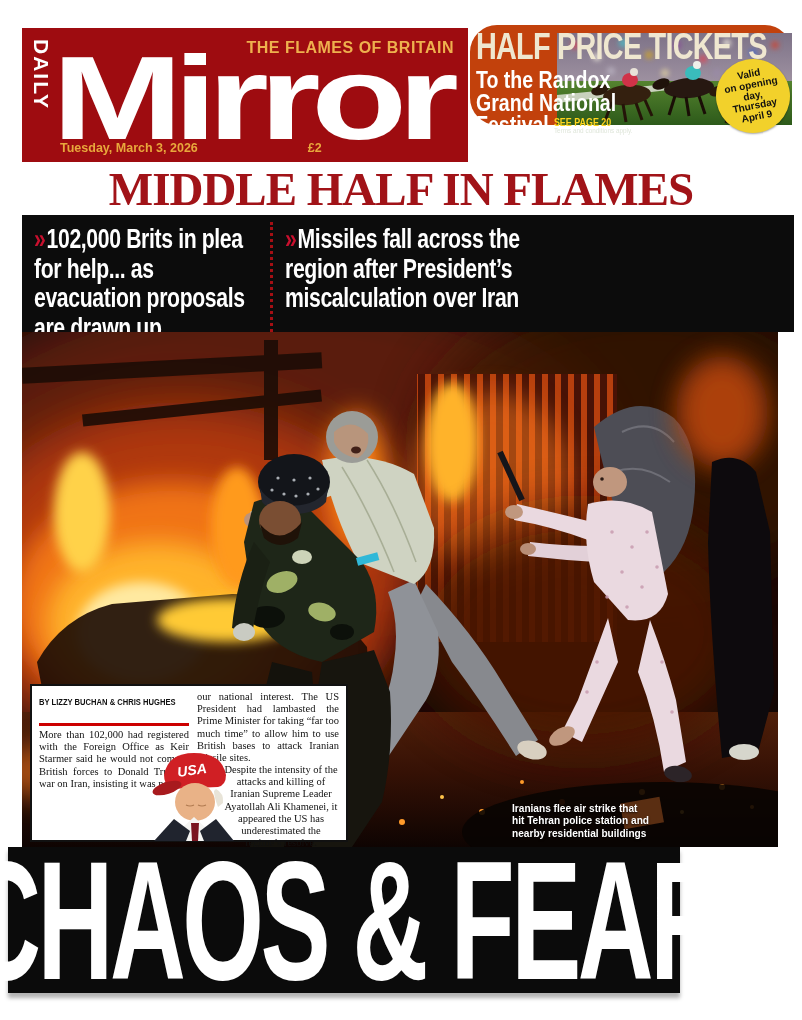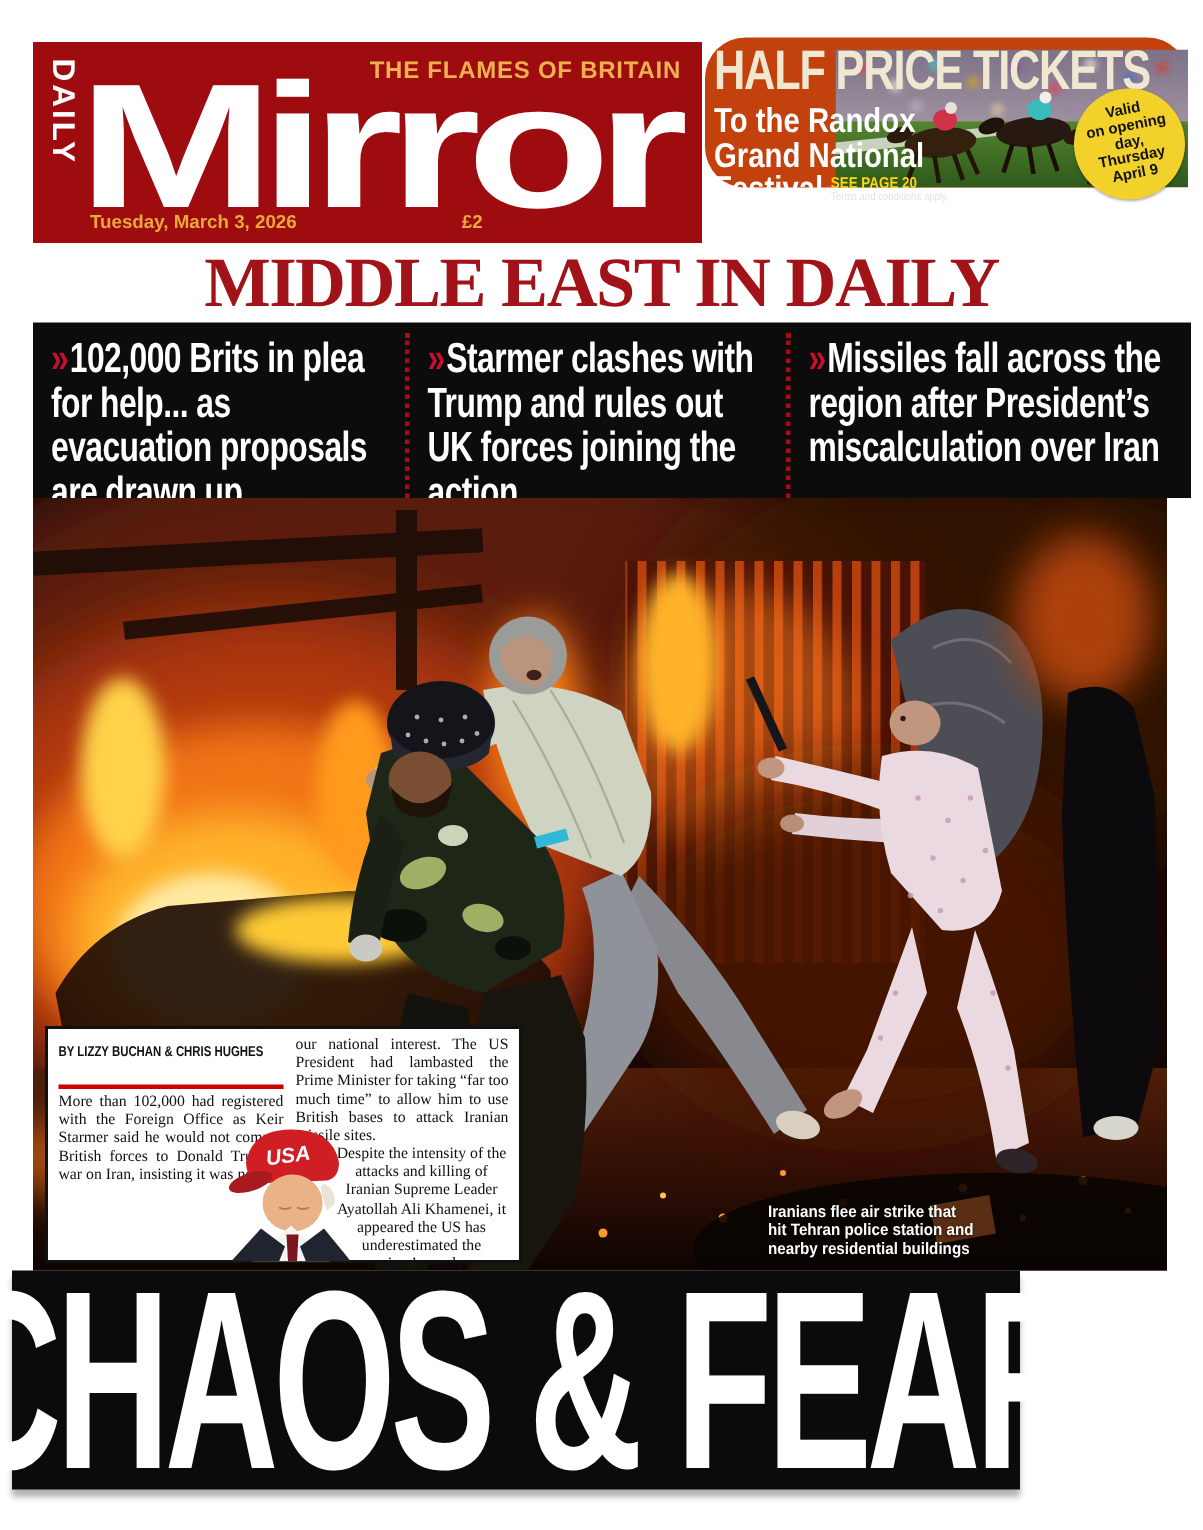--- a/index.html
+++ b/index.html
@@ -162,28 +162,25 @@
         </span>
       </div>
     </div>
     <div class="badge">Valid
 on opening
 day,
 Thursday
 April 9</div>
   </div>
 
-  <div class="banner">MIDDLE EAST IN DAILY</div>
+  <div class="banner">MIDDLE HALF IN FLAMES</div>
 
   <div class="bullets">
     <div class="bullet b1">
       <span class="squeeze"><span class="chev">»</span><span>102,000 Brits in plea for help... as evacuation proposals are drawn up</span></span>
-    </div>
-    <div class="bullet b2">
-      <span class="squeeze"><span class="chev">»</span><span>Starmer clashes with Trump and rules out UK forces joining the action</span></span>
     </div>
     <div class="bullet b3">
       <span class="squeeze"><span class="chev">»</span><span>Missiles fall across the region after President’s miscalculation over Iran</span></span>
     </div>
   </div>
 
   <div class="photo">
     <svg class="scene" viewBox="0 0 756 515" preserveAspectRatio="none">
       <defs>
         <filter id="b30" x="-60%" y="-60%" width="220%" height="220%">

